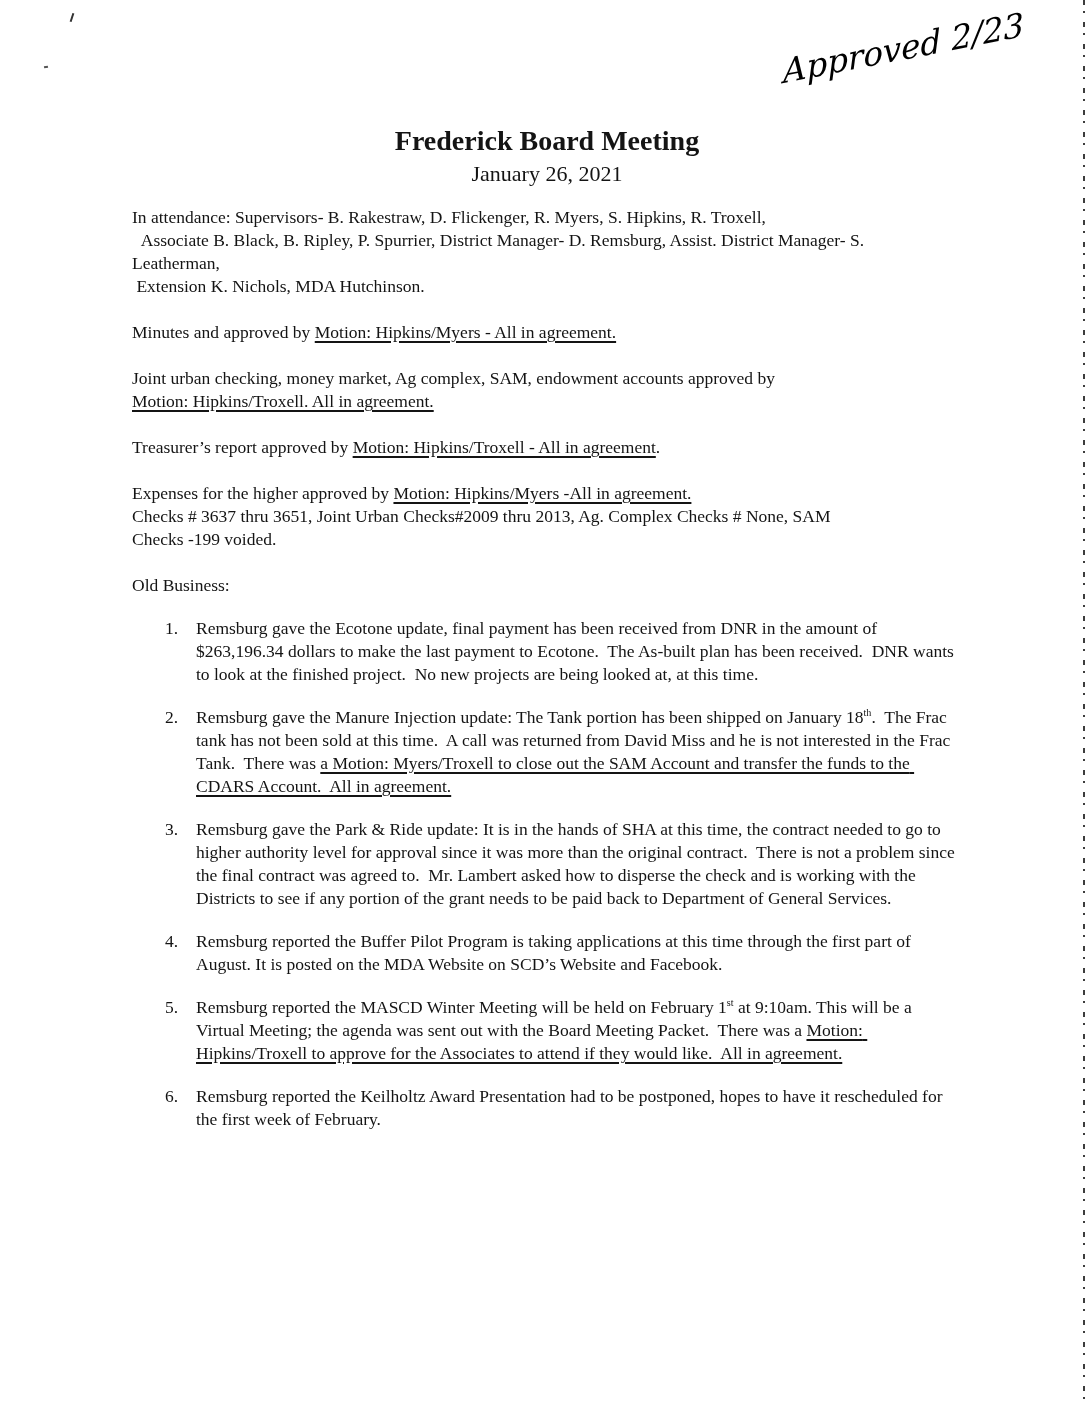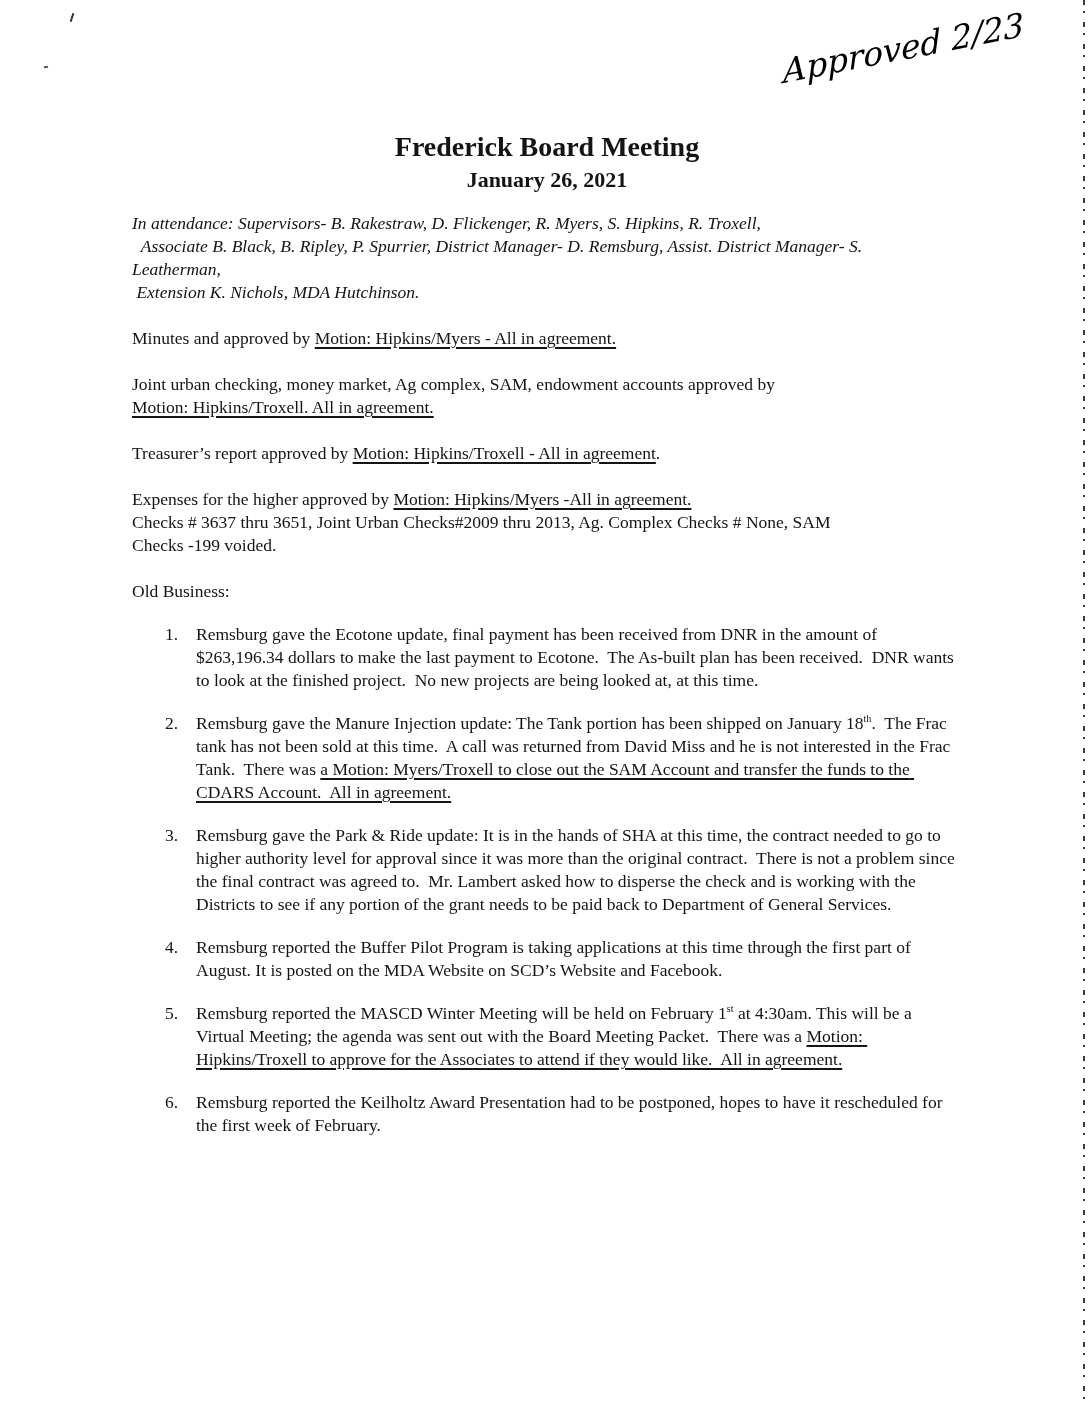--- a/index.html
+++ b/index.html
@@ -53,45 +53,45 @@
     font-family: "DejaVu Serif", serif;
     font-style: italic;
     font-size: 33px;
     transform: rotate(-11deg) skewX(-8deg);
     transform-origin: left bottom;
     white-space: nowrap;
     color: #000;
   }
   .content {
     position: absolute;
-    top: 8px;
+    top: 2px;
     left: 132px;
     width: 830px;
   }
   .title {
     margin: 122px 0 0 0;
     text-align: center;
     font-size: 28px;
     font-weight: bold;
     line-height: 34px;
   }
   .subtitle {
     margin: 2px 0 0 0;
     text-align: center;
     font-size: 22px;
-    font-weight: bold;
+    font-weight: normal;
     line-height: 27px;
   }
   .para {
     margin: 23px 0 0 0;
     font-size: 17.5px;
     line-height: 23px;
     white-space: pre-wrap;
   }
-  .para.attendance { margin-top: 19px; font-style: italic; }
+  .para.attendance { margin-top: 19px; }
   .u {
     text-decoration: underline;
     text-decoration-thickness: 1.5px;
     text-underline-offset: 2.5px;
   }
   sup {
     font-size: 0.58em;
     line-height: 0;
     vertical-align: super;
   }
@@ -165,21 +165,21 @@
         <div class="body"><span>Remsburg gave the Park &amp; Ride update: It is in the hands of SHA at this time, the contract needed to go to higher authority level for approval since it was more than the original contract.  There is not a problem since the final contract was agreed to.  Mr. Lambert asked how to disperse the check and is working with the Districts to see if any portion of the grant needs to be paid back to Department of General Services.</span></div>
       </li>
 
       <li class="item">
         <span class="num">4.</span>
         <div class="body"><span>Remsburg reported the Buffer Pilot Program is taking applications at this time through the first part of August. It is posted on the MDA Website on SCD’s Website and Facebook.</span></div>
       </li>
 
       <li class="item">
         <span class="num">5.</span>
-        <div class="body"><span>Remsburg reported the MASCD Winter Meeting will be held on February 1</span><sup>st</sup><span> at 4:30am. This will be a Virtual Meeting; the agenda was sent out with the Board Meeting Packet.  There was a </span><span class="u">Motion: Hipkins/Troxell to approve for the Associates to attend if they would like.  All in agreement.</span></div>
+        <div class="body"><span>Remsburg reported the MASCD Winter Meeting will be held on February 1</span><sup>st</sup><span> at 9:10am. This will be a Virtual Meeting; the agenda was sent out with the Board Meeting Packet.  There was a </span><span class="u">Motion: Hipkins/Troxell to approve for the Associates to attend if they would like.  All in agreement.</span></div>
       </li>
 
       <li class="item">
         <span class="num">6.</span>
         <div class="body"><span>Remsburg reported the Keilholtz Award Presentation had to be postponed, hopes to have it rescheduled for the first week of February.</span></div>
       </li>
 
     </ol>
 
   </div>

